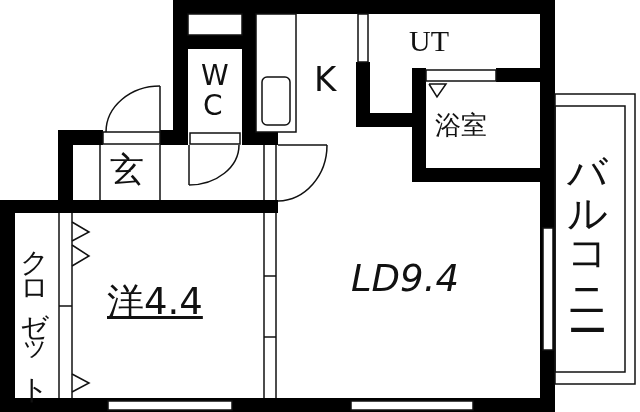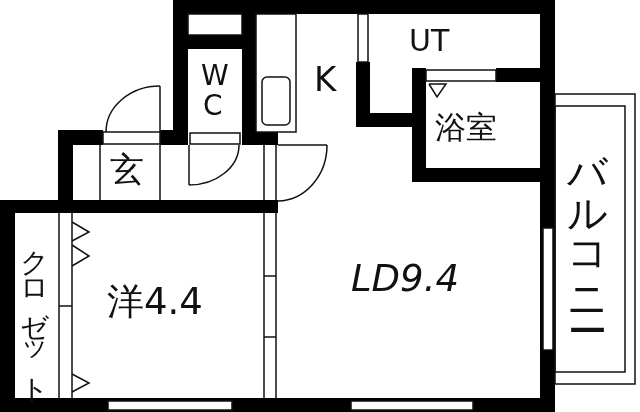--- a/index.html
+++ b/index.html
@@ -141,25 +141,25 @@
     <rect x="555" y="94" width="80" height="290"></rect>
     <rect x="555" y="106" width="70" height="266"></rect>
   </g>
 </svg>
 
 <div class="label" style="left:201px; top:62px; font-size:28px;">W</div>
 <div class="label" style="left:203px; top:92px; font-size:28px;">C</div>
 
 <div class="label" style="left:314px; top:62px; font-size:34px;">K</div>
 
-<div class="label" style="left:409px; top:26px; font-size:30px;">UT</div>
+<div class="label" style="left:409px; top:26px; font-size:30px;font-family:Liberation Serif, serif;">UT</div>
 
-<div class="label" style="left:435px; top:112px; font-size:31px;">浴室</div>
+<div class="label" style="left:435px; top:112px; font-size:26px;">浴室</div>
 
 <div class="label" style="left:110px; top:152px; font-size:34px;">玄</div>
 
 <div class="vlabel" style="left:20px; top:230px; font-size:28px;">クロゼット</div>
 
-<div class="label" style="left:107px; top:283px; font-size:37px;">洋4.4</div>
+<div class="label" style="left:107px; top:283px; font-size:37px;text-decoration:underline;">洋4.4</div>
 
 <div class="label" style="left:351px; top:260px; font-size:37px;font-style:italic;">LD9.4</div>
 
 <div class="vlabel" style="left:568px; top:128px; font-size:40px;">バルコニー</div>
 
 </body></html>

